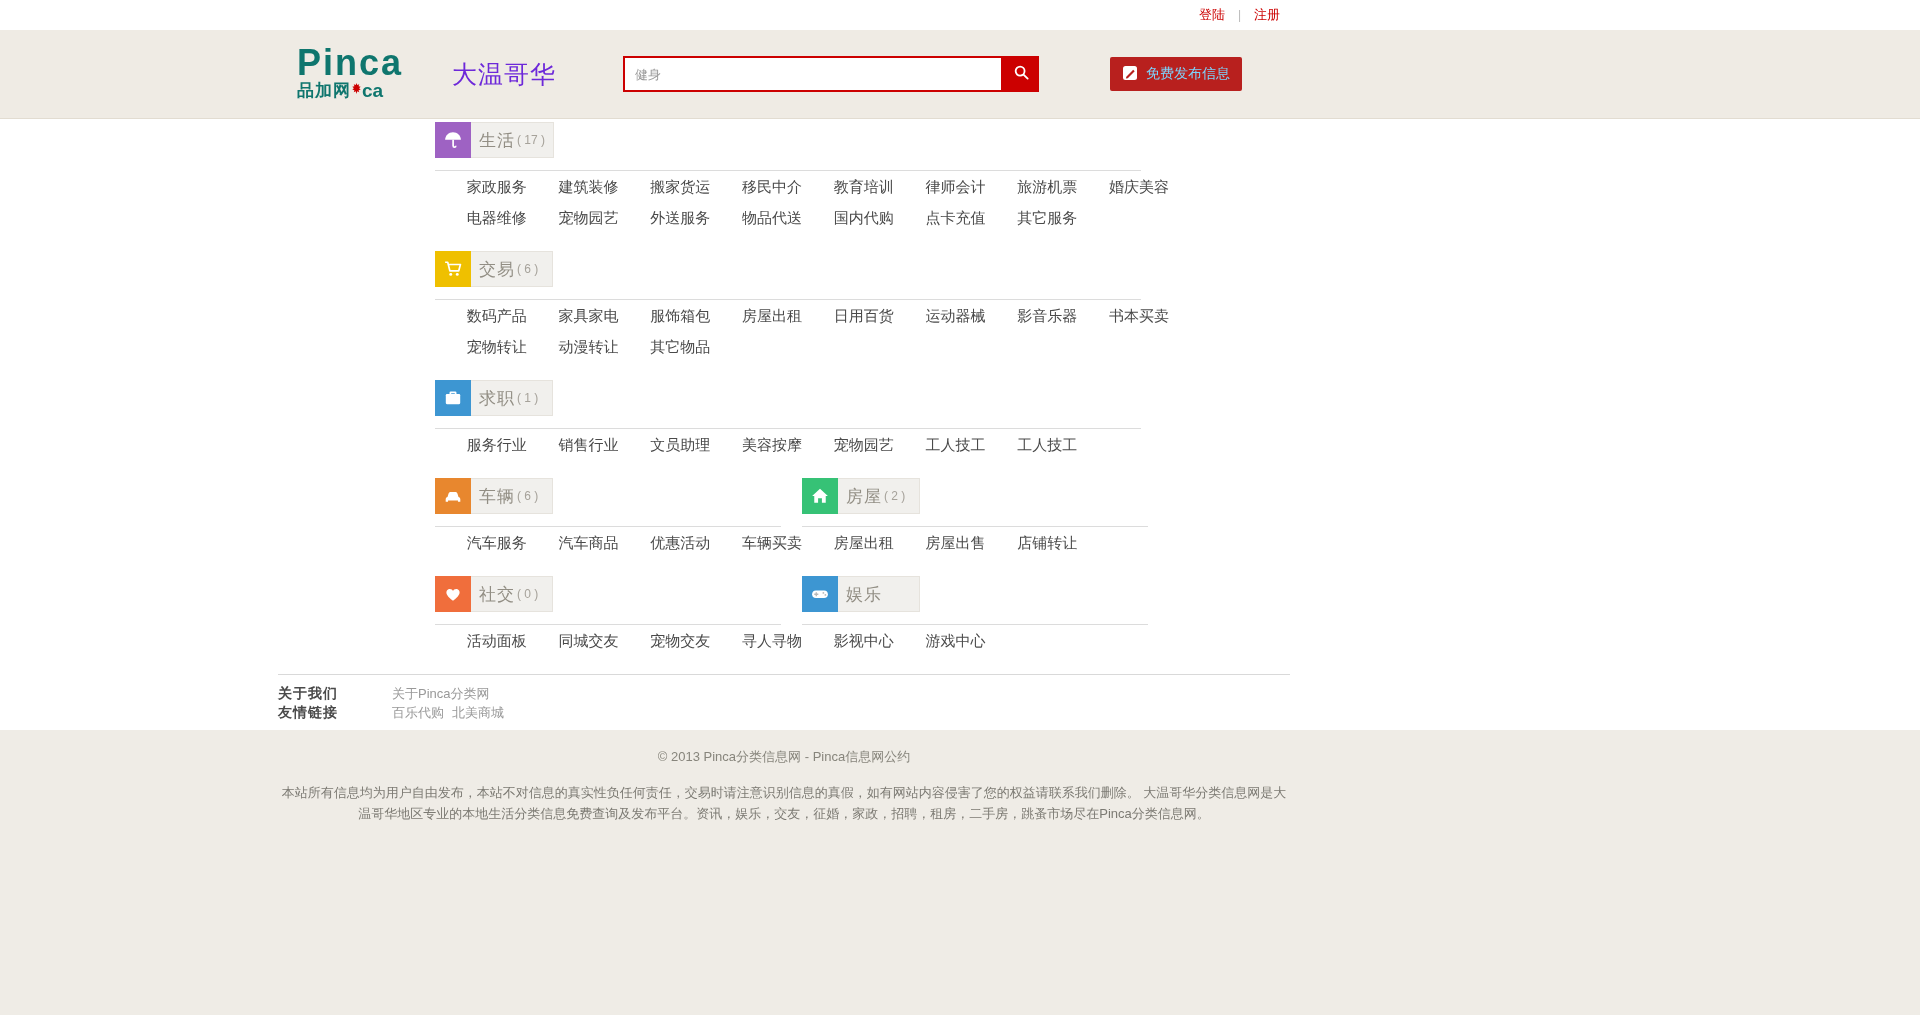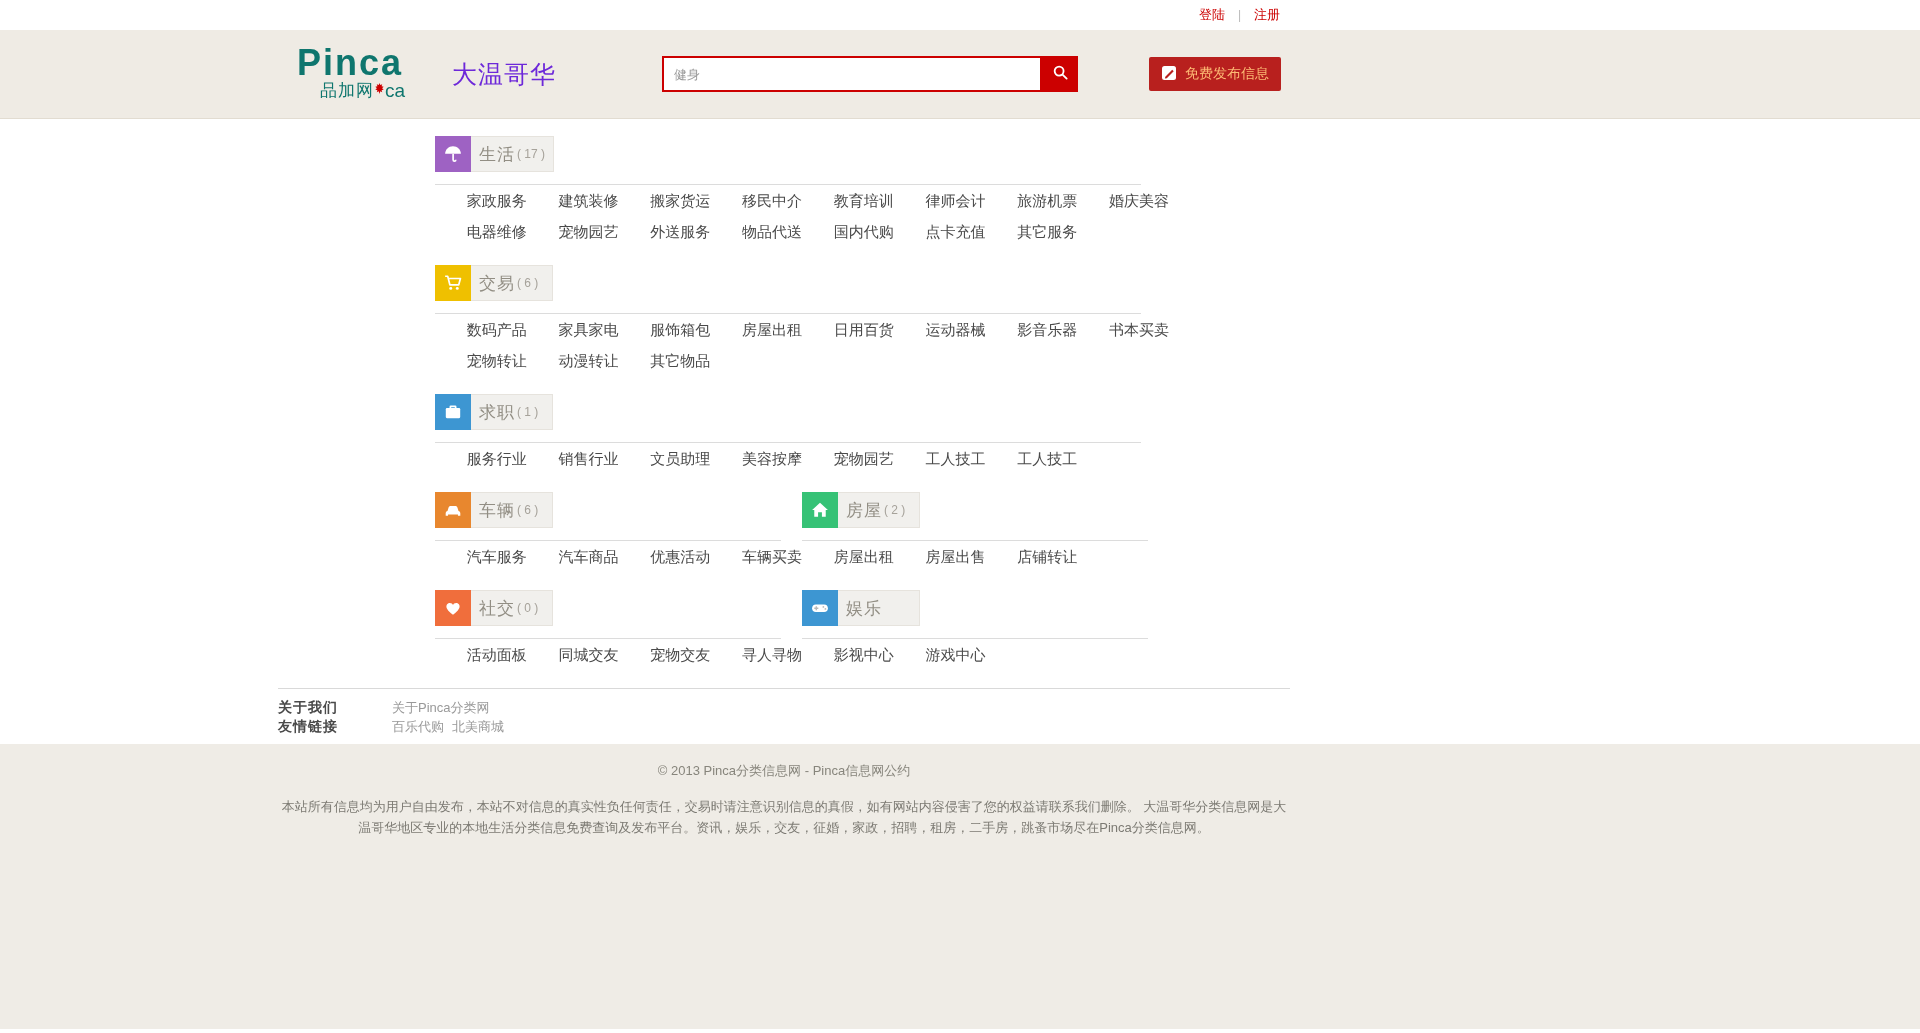--- a/index.html
+++ b/index.html
@@ -12,33 +12,33 @@
   .topbar { height:30px; background:#fff; }
   .topbar .container { height:100%; display:flex; justify-content:flex-end; align-items:center; gap:13px; padding-right:10px; }
   .topbar a { color:#c00; font-size:13px; }
   .topbar .sep { color:#bbb; font-size:12px; }
 
   
   .header { background:#efebe4; border-bottom:1px solid #e2dcd1; height:89px; }
   .header .container { height:100%; display:flex; align-items:center; }
   .logo { margin-left:19px; color:#0f766e; }
   .logo-en { font-size:36px; font-weight:bold; line-height:33px; letter-spacing:2px; }
-  .logo-cn { display:flex; align-items:center; justify-content:center; width:131px; font-weight:normal; }
+  .logo-cn { display:flex; align-items:center; justify-content:flex-start; width:131px; font-weight:bold; }
   .logo-cn .cn { font-size:17px; letter-spacing:1px; }
   .logo-cn .ca { font-size:19px; }
   .logo-leaf { transform:translateY(-2px); }
   .city { margin-left:24px; font-size:25px; color:#6d28d9; letter-spacing:1px; }
-  .searchbox { display:flex; margin-left:106px; }
+  .searchbox { display:flex; margin-left:67px; }
   .search-input { width:380px; height:36px; border:2px solid #c00; background:#fff; padding:0 10px; font-size:13px; outline:none; color:#333; font-family:inherit; }
   .search-input::placeholder { color:#999; }
   .search-btn { width:36px; height:36px; border:none; background:#c00; display:flex; align-items:center; justify-content:center; cursor:pointer; }
-  .post-btn { margin-left:71px; height:34px; padding:0 12px; background:#b8201e; border:none; border-radius:2px; color:#fdba74; font-size:14px; display:flex; align-items:center; gap:8px; cursor:pointer; font-family:inherit; }
-
-  
-  .main { padding-top:17px; background:#fff; }
+  .post-btn { margin-left:71px; height:34px; padding:0 12px; background:#b8201e; border:none; border-radius:2px; color:#7dd3fc; font-size:14px; display:flex; align-items:center; gap:8px; cursor:pointer; font-family:inherit; }
+
+  
+  .main { padding-top:3px; background:#fff; }
   .cats { margin-left:157px; }
   .cat { margin-bottom:18px; }
   .cat-full { width:706px; }
   .cat-half { width:346px; margin-bottom:0; }
   .tworow { display:flex; margin-bottom:18px; }
   .tworow .cat-half + .cat-half { margin-left:21px; }
   .cat-head { display:flex; height:36px; }
   .tile { width:36px; height:36px; flex:none; display:flex; align-items:center; justify-content:center; background:#999; }
   .title-box { height:36px; min-width:82px; background:#f1f0ed; border:1px solid #e6e3dd; border-left:none; display:flex; align-items:center; padding:0 8px; }
   .title-box .t { font-size:17px; color:#928e84; letter-spacing:1px; }

